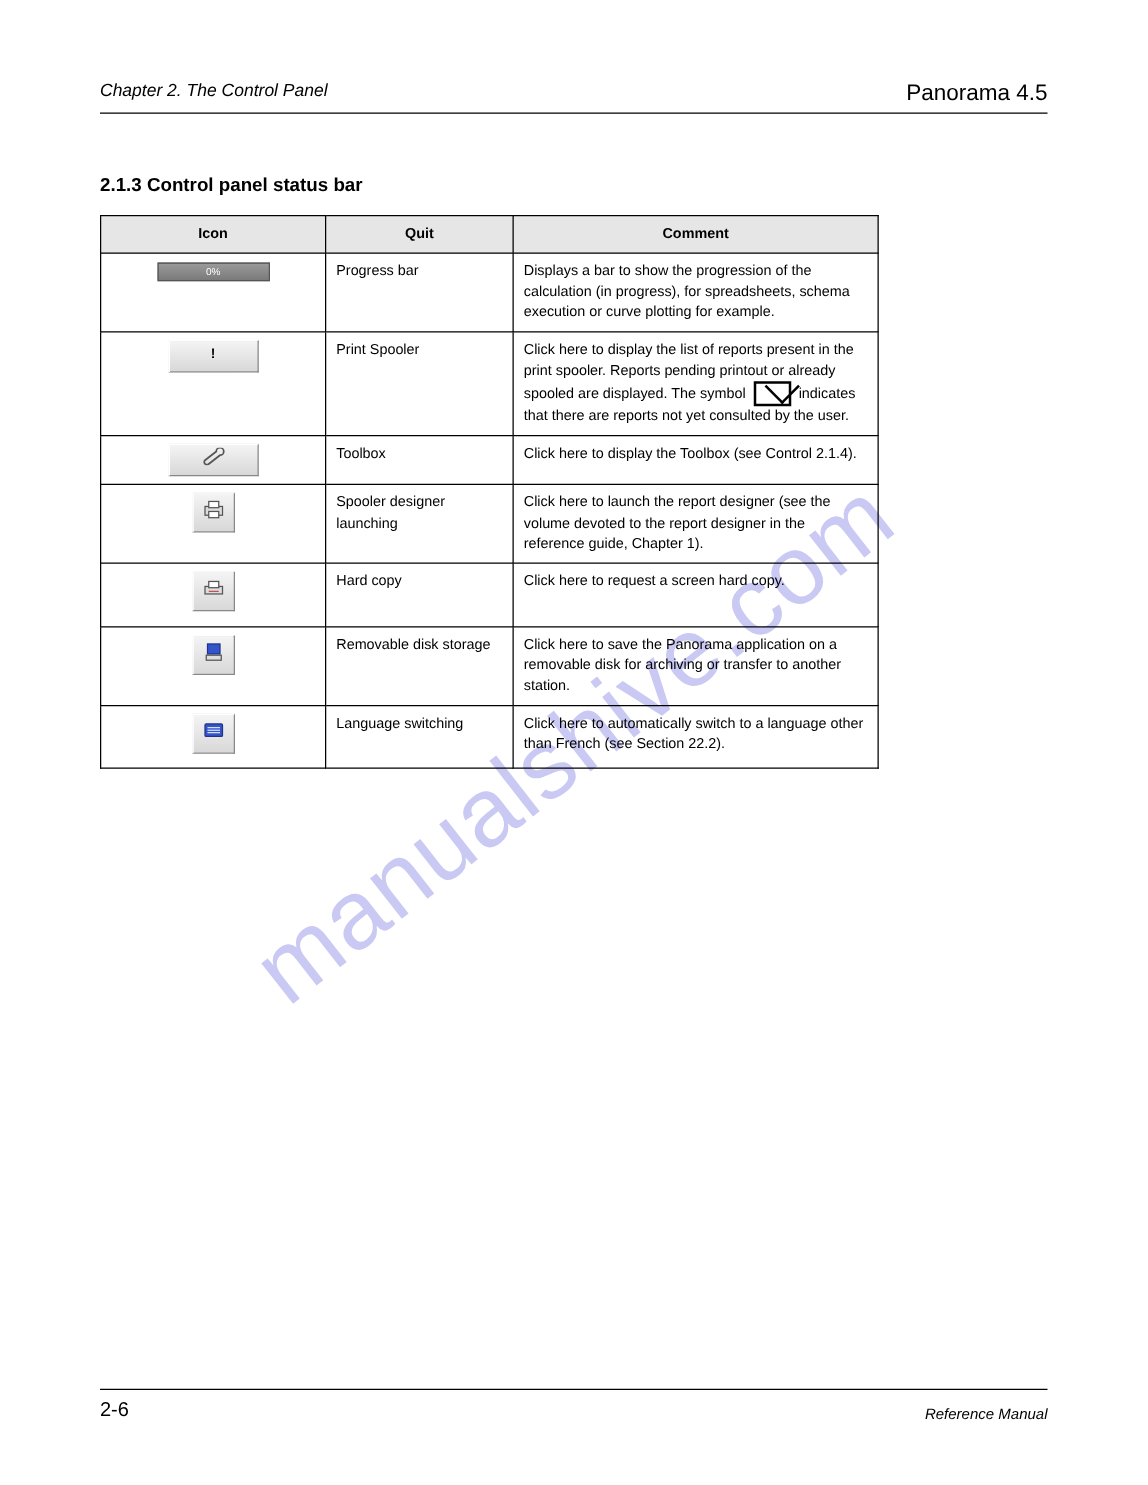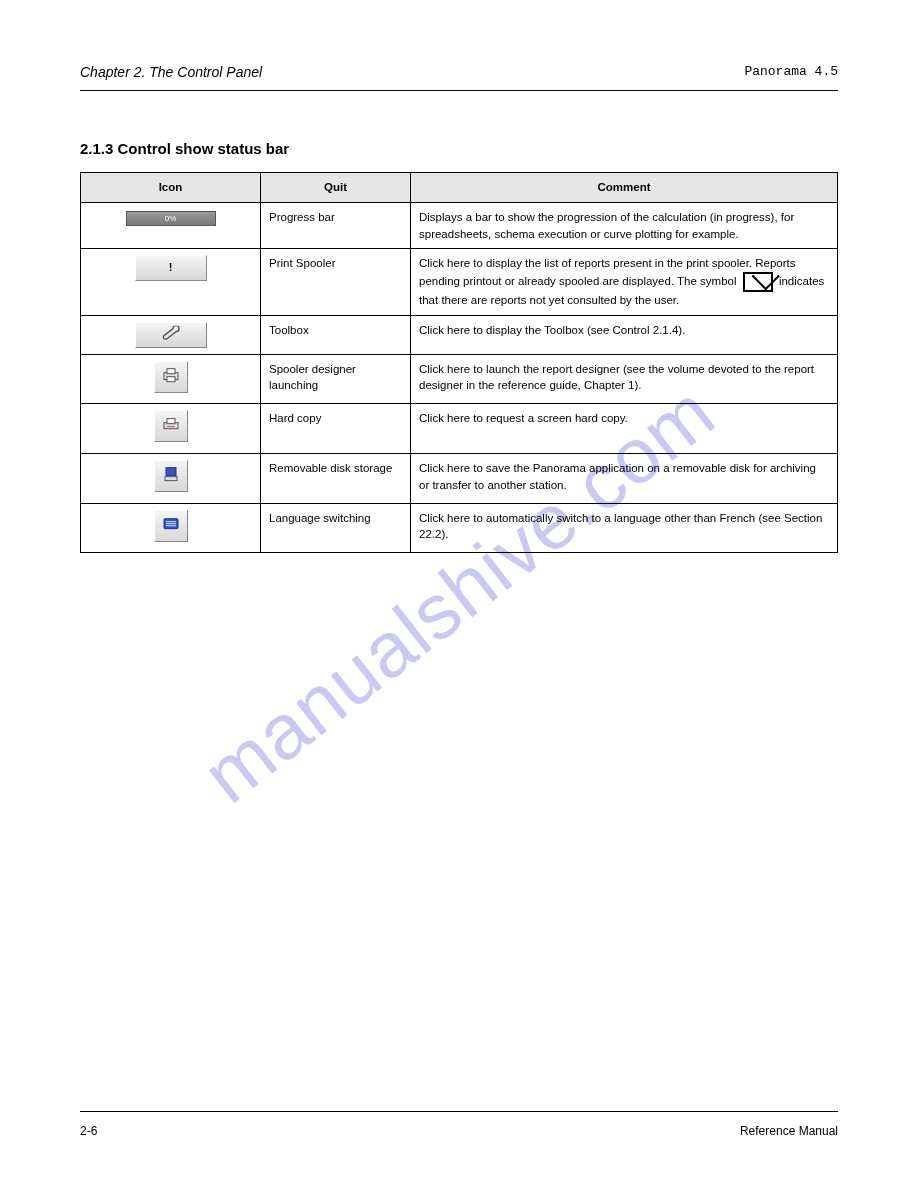--- a/index.html
+++ b/index.html
@@ -24,37 +24,36 @@
     position: absolute;
     top: 64px;
     left: 80px;
     font-size: 14px;
     font-style: italic;
   }
   .header-text-right {
     position: absolute;
     top: 64px;
     right: 80px;
-    font-size: 13px;
-    font-family: Liberation Mono, monospace;
+    font-size: 18px;
   }
   .section-title {
     position: absolute;
     top: 140px;
     left: 80px;
     font-size: 15px;
     font-weight: bold;
   }
   .table {
     position: absolute;
     top: 172px;
     left: 80px;
     right: 80px;
     border-collapse: collapse;
-    width: 758px;
+    width: 623px;
   }
   .table td, .table th {
     border: 1px solid #000;
     vertical-align: top;
     padding: 6px 8px;
     font-size: 11.5px;
     line-height: 1.45;
   }
   .table th {
     background: #e6e6e6;
@@ -72,27 +71,28 @@
     bottom: 76px;
     left: 80px;
     right: 80px;
     height: 1px;
     background: #000;
   }
   .footer-text-left {
     position: absolute;
     bottom: 50px;
     left: 80px;
+    font-size: 16px;
+  }
+  .footer-text-right {
+    position: absolute;
+    bottom: 50px;
+    right: 80px;
     font-size: 12px;
-  }
-  .footer-text-right {
-    position: absolute;
-    bottom: 50px;
-    right: 80px;
-    font-size: 12px;
+    font-style: italic;
   }
   .watermark {
     position: absolute;
     top: 50%;
     left: 50%;
     transform: translate(-50%, -50%) rotate(-38deg);
     font-size: 78px;
     color: rgba(100, 100, 220, 0.35);
     font-family: Arial, sans-serif;
     pointer-events: none;
@@ -179,21 +179,21 @@
 </style>
 </head>
 <body>
 
 <div class="watermark">manualshive.com</div>
 
 <div class="header-text-left">Chapter 2. The Control Panel</div>
 <div class="header-text-right">Panorama 4.5</div>
 <div class="header-bar"></div>
 
-<div class="section-title">2.1.3 Control show status bar</div>
+<div class="section-title">2.1.3 Control panel status bar</div>
 
 <table class="table">
   <thead>
     <tr>
       <th class="col-icon">Icon</th>
       <th class="col-name">Quit</th>
       <th class="col-comment">Comment</th>
     </tr>
   </thead>
   <tbody>

